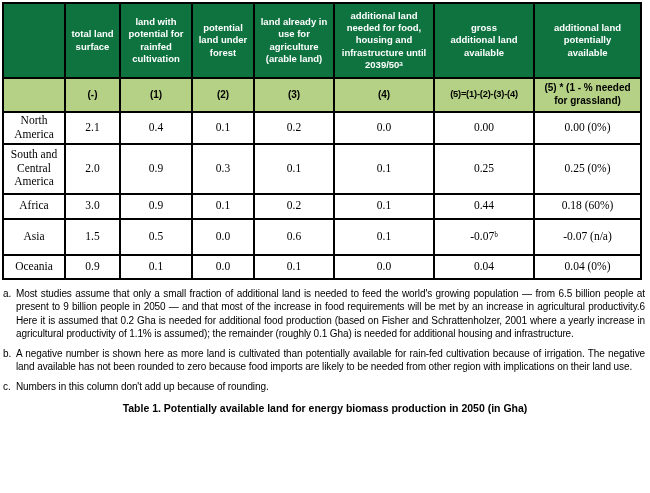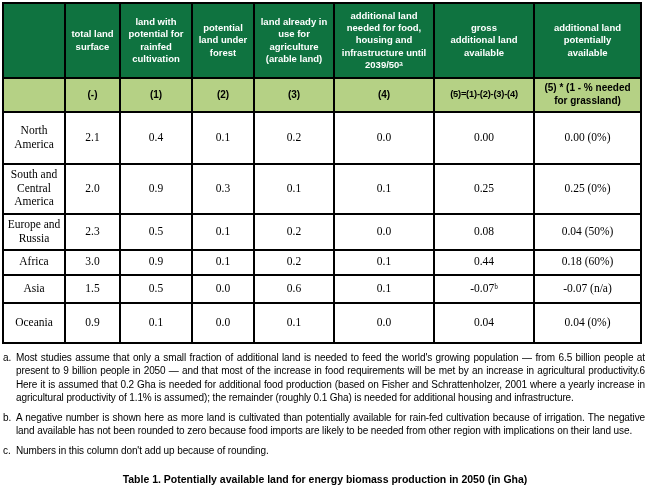--- a/index.html
+++ b/index.html
@@ -53,21 +53,21 @@
     font-size: 10px;
     line-height: 1.35;
     letter-spacing: -0.1px;
   }
   .fn-marker { flex: 0 0 13px; }
   .fn-text { flex: 1; text-align: justify; }
   .caption {
     text-align: center;
     font-weight: bold;
     font-size: 10.5px;
-    margin-top: 16px;
+    margin-top: 9px;
   }
 </style>
 </head>
 <body>
 
 <table class="tbl">
   <colgroup>
     <col style="width:62px">
       <col style="width:55px">
       <col style="width:72px">
@@ -91,71 +91,61 @@
     <tr style="height:32px">
       <td class="unit"></td>
       <td class="unit">(-)</td>
       <td class="unit">(1)</td>
       <td class="unit">(2)</td>
       <td class="unit">(3)</td>
       <td class="unit">(4)</td>
       <td class="unit formula">(5)=(1)-(2)-(3)-(4)</td>
       <td class="unit">(5) * (1 - % needed for grassland)</td>
     </tr>
-    <tr style="height:52px">
+    <tr style="height:32px">
       <td class="region">North America</td>
       <td class="val">2.1</td>
       <td class="val">0.4</td>
       <td class="val">0.1</td>
       <td class="val">0.2</td>
       <td class="val">0.0</td>
       <td class="val">0.00</td>
       <td class="val">0.00 (0%)</td>
     </tr>
     <tr style="height:50px">
       <td class="region">South and Central America</td>
       <td class="val">2.0</td>
       <td class="val">0.9</td>
       <td class="val">0.3</td>
       <td class="val">0.1</td>
       <td class="val">0.1</td>
       <td class="val">0.25</td>
       <td class="val">0.25 (0%)</td>
     </tr>
-    <tr style="height:36px">
-      <td class="region">Europe and Russia</td>
-      <td class="val">2.3</td>
-      <td class="val">0.5</td>
-      <td class="val">0.1</td>
-      <td class="val">0.2</td>
-      <td class="val">0.0</td>
-      <td class="val">0.08</td>
-      <td class="val">0.04 (50%)</td>
-    </tr>
     <tr style="height:25px">
       <td class="region">Africa</td>
       <td class="val">3.0</td>
       <td class="val">0.9</td>
       <td class="val">0.1</td>
       <td class="val">0.2</td>
       <td class="val">0.1</td>
       <td class="val">0.44</td>
       <td class="val">0.18 (60%)</td>
     </tr>
-    <tr style="height:28px">
+    <tr style="height:36px">
       <td class="region">Asia</td>
       <td class="val">1.5</td>
       <td class="val">0.5</td>
       <td class="val">0.0</td>
       <td class="val">0.6</td>
       <td class="val">0.1</td>
       <td class="val">-0.07ᵇ</td>
       <td class="val">-0.07 (n/a)</td>
     </tr>
-    <tr style="height:40px">
+    <tr style="height:24px">
       <td class="region">Oceania</td>
       <td class="val">0.9</td>
       <td class="val">0.1</td>
       <td class="val">0.0</td>
       <td class="val">0.1</td>
       <td class="val">0.0</td>
       <td class="val">0.04</td>
       <td class="val">0.04 (0%)</td>
     </tr>
   </tbody>

